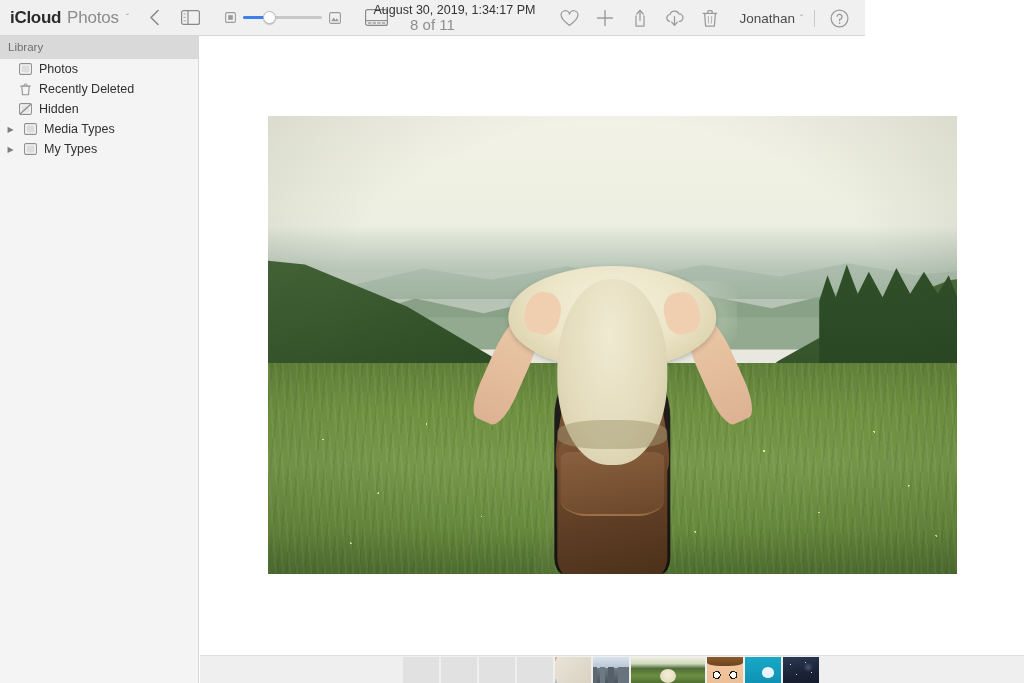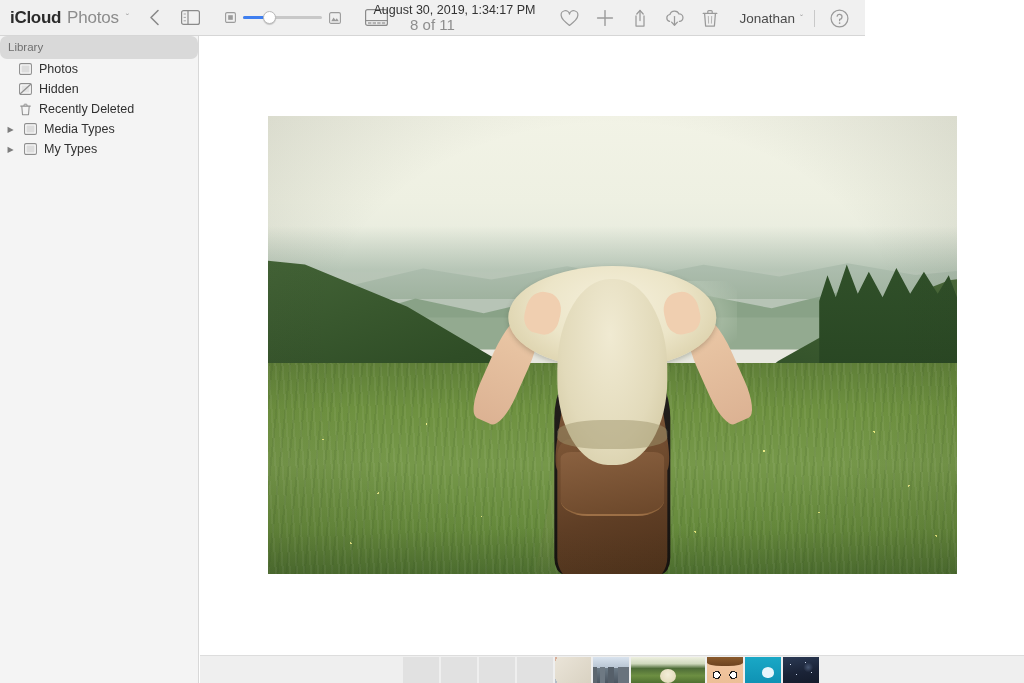--- a/index.html
+++ b/index.html
@@ -62,21 +62,21 @@
   }
   .user-chev { font-size: 9px; color: #9a9a9a; }
   .divider-v { width: 1px; height: 17px; background: #c9c9c9; margin: 0 7px; }
 
   
   .sidebar {
     position: absolute; left: 0; top: 36px; width: 199px; bottom: 0;
     background: #f4f4f4; border-right: 1px solid #d8d8d8;
   }
   .section-head {
-    font-size: 11.5px; color: #6f6f6f; padding: 4px 0 4px 8px; line-height: 15px; border-radius: 7px;
+    font-size: 11.5px; color: #6f6f6f; padding: 4px 0 4px 8px; line-height: 15px;
   }
   .section-head.active { background: #d9d9d9; }
   .nav-item {
     display: flex; align-items: center; height: 20px;
     font-size: 12.5px; color: #303030; padding-left: 18px; gap: 7px;
   }
   .nav-item.indent-tri { padding-left: 5px; }
   .tri {
     width: 11px; display: flex; align-items: center; justify-content: center;
     font-size: 8px; color: #7d7d7d;
@@ -444,38 +444,38 @@
         <svg width="13" height="12" viewBox="0 0 13 12">
           <rect x="0.6" y="0.6" width="11.8" height="10.8" rx="1.4" fill="#ffffff" stroke="#8e8e8e" stroke-width="1.1"></rect>
           <rect x="2.4" y="2.4" width="8.2" height="7.2" fill="#dcdcdc"></rect>
         </svg>
       </span>
       <span>Photos</span>
     </div>
 
     <div class="nav-item">
       <span class="nav-icon">
+        <svg width="11" height="13" viewBox="0 0 11 13">
+          <path d="M1.8 3.3 L2.5 11.8 H8.5 L9.2 3.3" fill="none" stroke="#8e8e8e" stroke-width="1.05" stroke-linejoin="round"></path>
+          <line x1="0.7" y1="3.1" x2="10.3" y2="3.1" stroke="#8e8e8e" stroke-width="1.05" stroke-linecap="round"></line>
+          <path d="M4 3 V1.9 A0.7 0.7 0 0 1 4.7 1.2 H6.3 A0.7 0.7 0 0 1 7 1.9 V3" fill="none" stroke="#8e8e8e" stroke-width="1"></path>
+        </svg>
+      </span>
+      <span>Recently Deleted</span>
+    </div>
+
+    <div class="nav-item">
+      <span class="nav-icon">
         <svg width="13" height="12" viewBox="0 0 13 12">
           <rect x="0.6" y="0.6" width="11.8" height="10.8" rx="1.4" fill="#ffffff" stroke="#8e8e8e" stroke-width="1.1"></rect>
           <rect x="2.4" y="2.4" width="8.2" height="7.2" fill="#e4e4e4"></rect>
           <line x1="1" y1="11" x2="12" y2="1" stroke="#8e8e8e" stroke-width="1.2"></line>
         </svg>
       </span>
       <span>Hidden</span>
-    </div>
-
-    <div class="nav-item">
-      <span class="nav-icon">
-        <svg width="11" height="13" viewBox="0 0 11 13">
-          <path d="M1.8 3.3 L2.5 11.8 H8.5 L9.2 3.3" fill="none" stroke="#8e8e8e" stroke-width="1.05" stroke-linejoin="round"></path>
-          <line x1="0.7" y1="3.1" x2="10.3" y2="3.1" stroke="#8e8e8e" stroke-width="1.05" stroke-linecap="round"></line>
-          <path d="M4 3 V1.9 A0.7 0.7 0 0 1 4.7 1.2 H6.3 A0.7 0.7 0 0 1 7 1.9 V3" fill="none" stroke="#8e8e8e" stroke-width="1"></path>
-        </svg>
-      </span>
-      <span>Recently Deleted</span>
     </div>
 
 
     <div class="nav-item indent-tri">
       <span class="tri">▶</span>
       <span class="nav-icon">
         <svg width="13" height="12" viewBox="0 0 13 12">
           <rect x="0.6" y="0.6" width="11.8" height="10.8" rx="1.4" fill="#ffffff" stroke="#8e8e8e" stroke-width="1.1"></rect>
           <rect x="2.4" y="2.4" width="8.2" height="7.2" fill="#dcdcdc"></rect>
         </svg>

